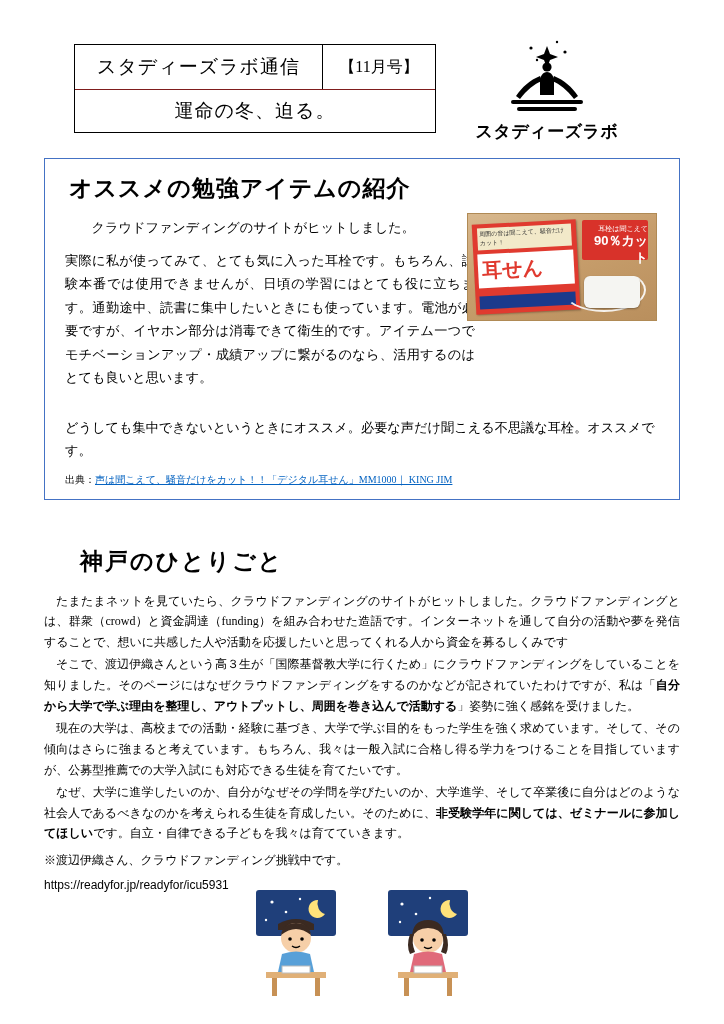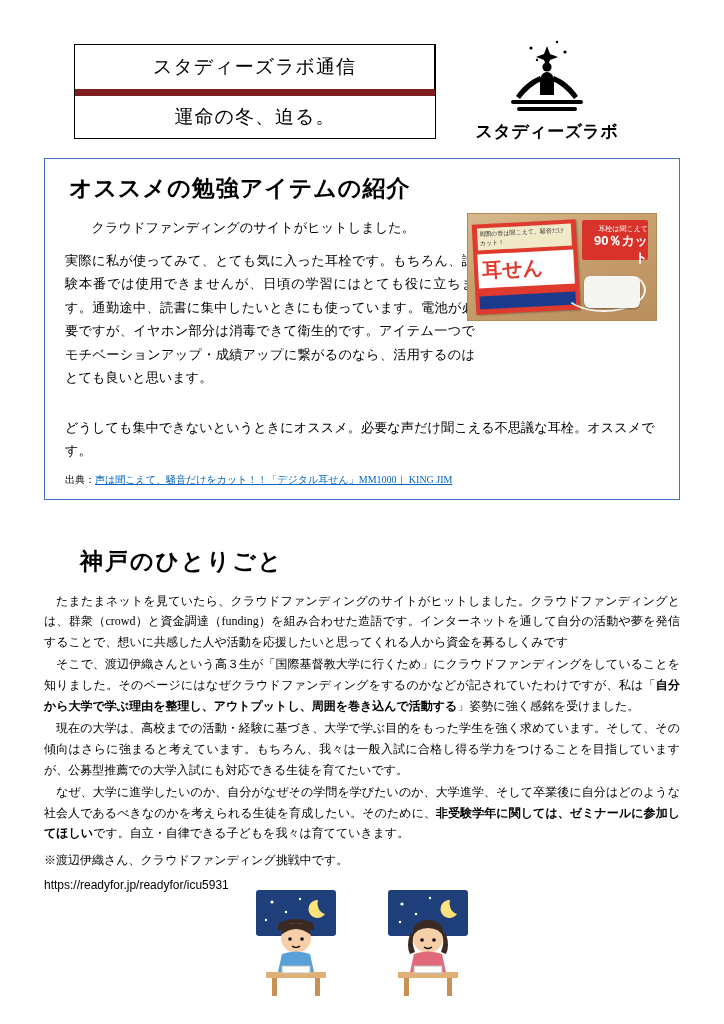--- a/index.html
+++ b/index.html
@@ -32,21 +32,21 @@
     position: absolute;
     left: 30px;
     top: 14px;
     width: 362px;
     border: 1px solid #000;
     box-sizing: border-box;
   }
   .masthead-row1 {
     display: flex;
     height: 44px;
-    border-bottom: 7px solid #7f1d1d;
+    border-bottom: 1px solid #7f1d1d;
   }
   .masthead-title {
     flex: 1 1 auto;
     display: flex;
     align-items: center;
     justify-content: center;
     font-size: 19px;
     letter-spacing: 1px;
     border-right: 1px solid #000;
   }
@@ -279,20 +279,21 @@
 </style>
 </head>
 <body>
 
 <div class="page">
 
   <div class="masthead">
     <div class="masthead-box">
       <div class="masthead-row1">
         <div class="masthead-title">スタディーズラボ通信</div>
+        <div class="masthead-issue">【11月号】</div>
       </div>
       <div class="masthead-row2">運命の冬、迫る。</div>
     </div>
 
     <div class="logo">
       <span>
         <svg width="120" height="84" viewBox="0 0 120 84" aria-hidden="true">
           <g fill="#000">
             <path d="M60 10 l3 8 8 3 -8 3 -3 8 -3 -8 -8 -3 8 -3z"></path>
             <circle cx="44" cy="12" r="1.6"></circle>

